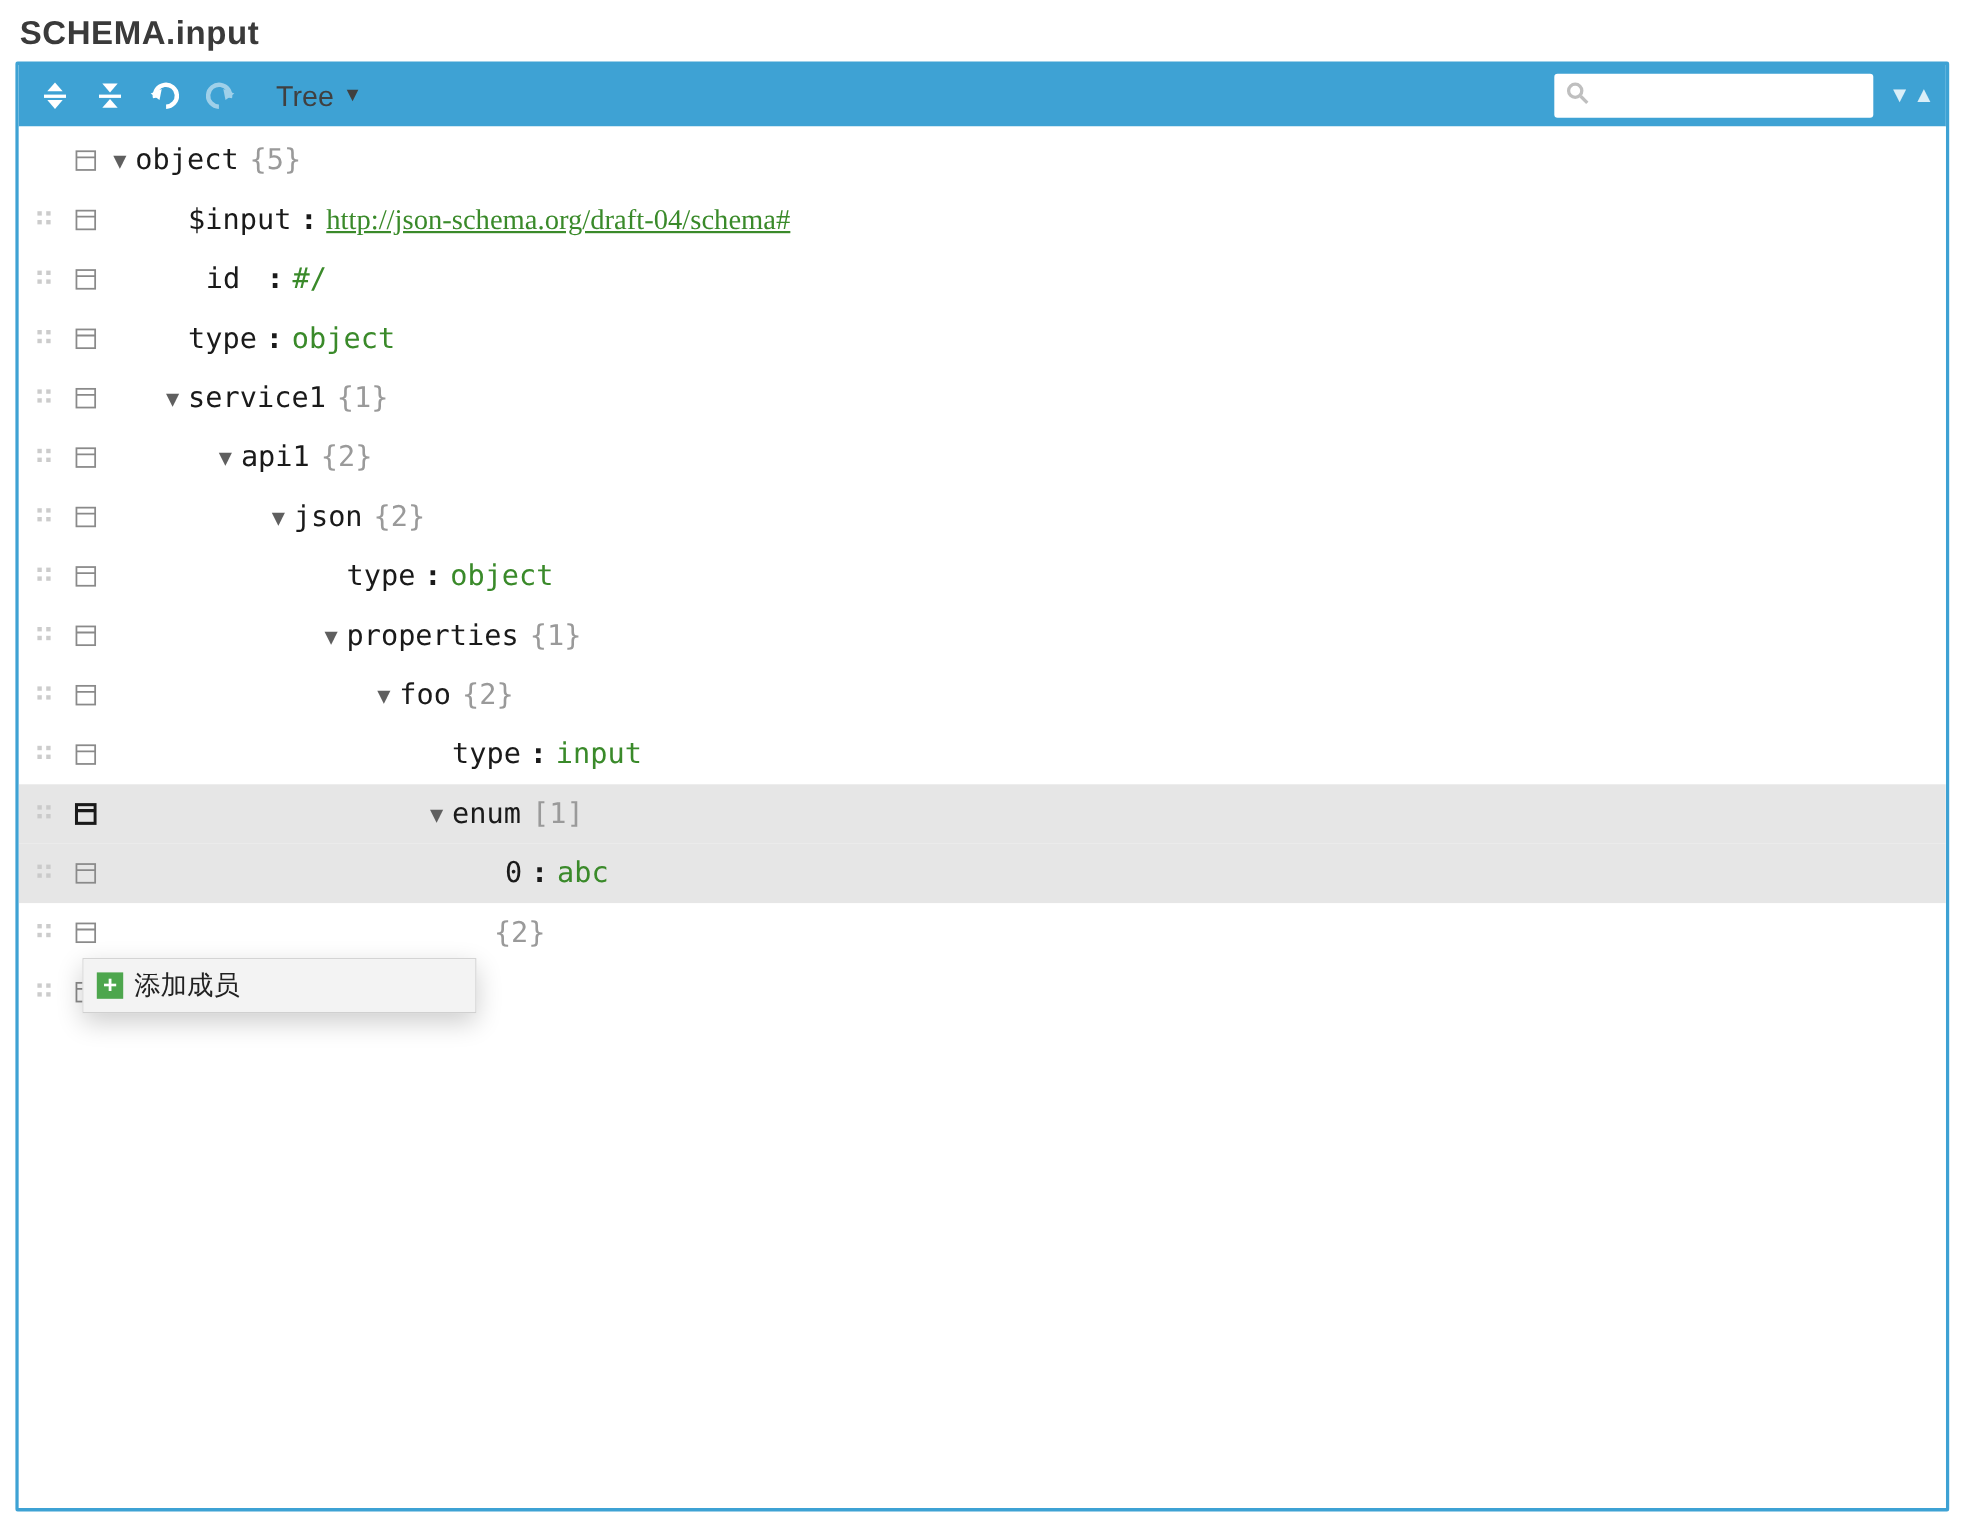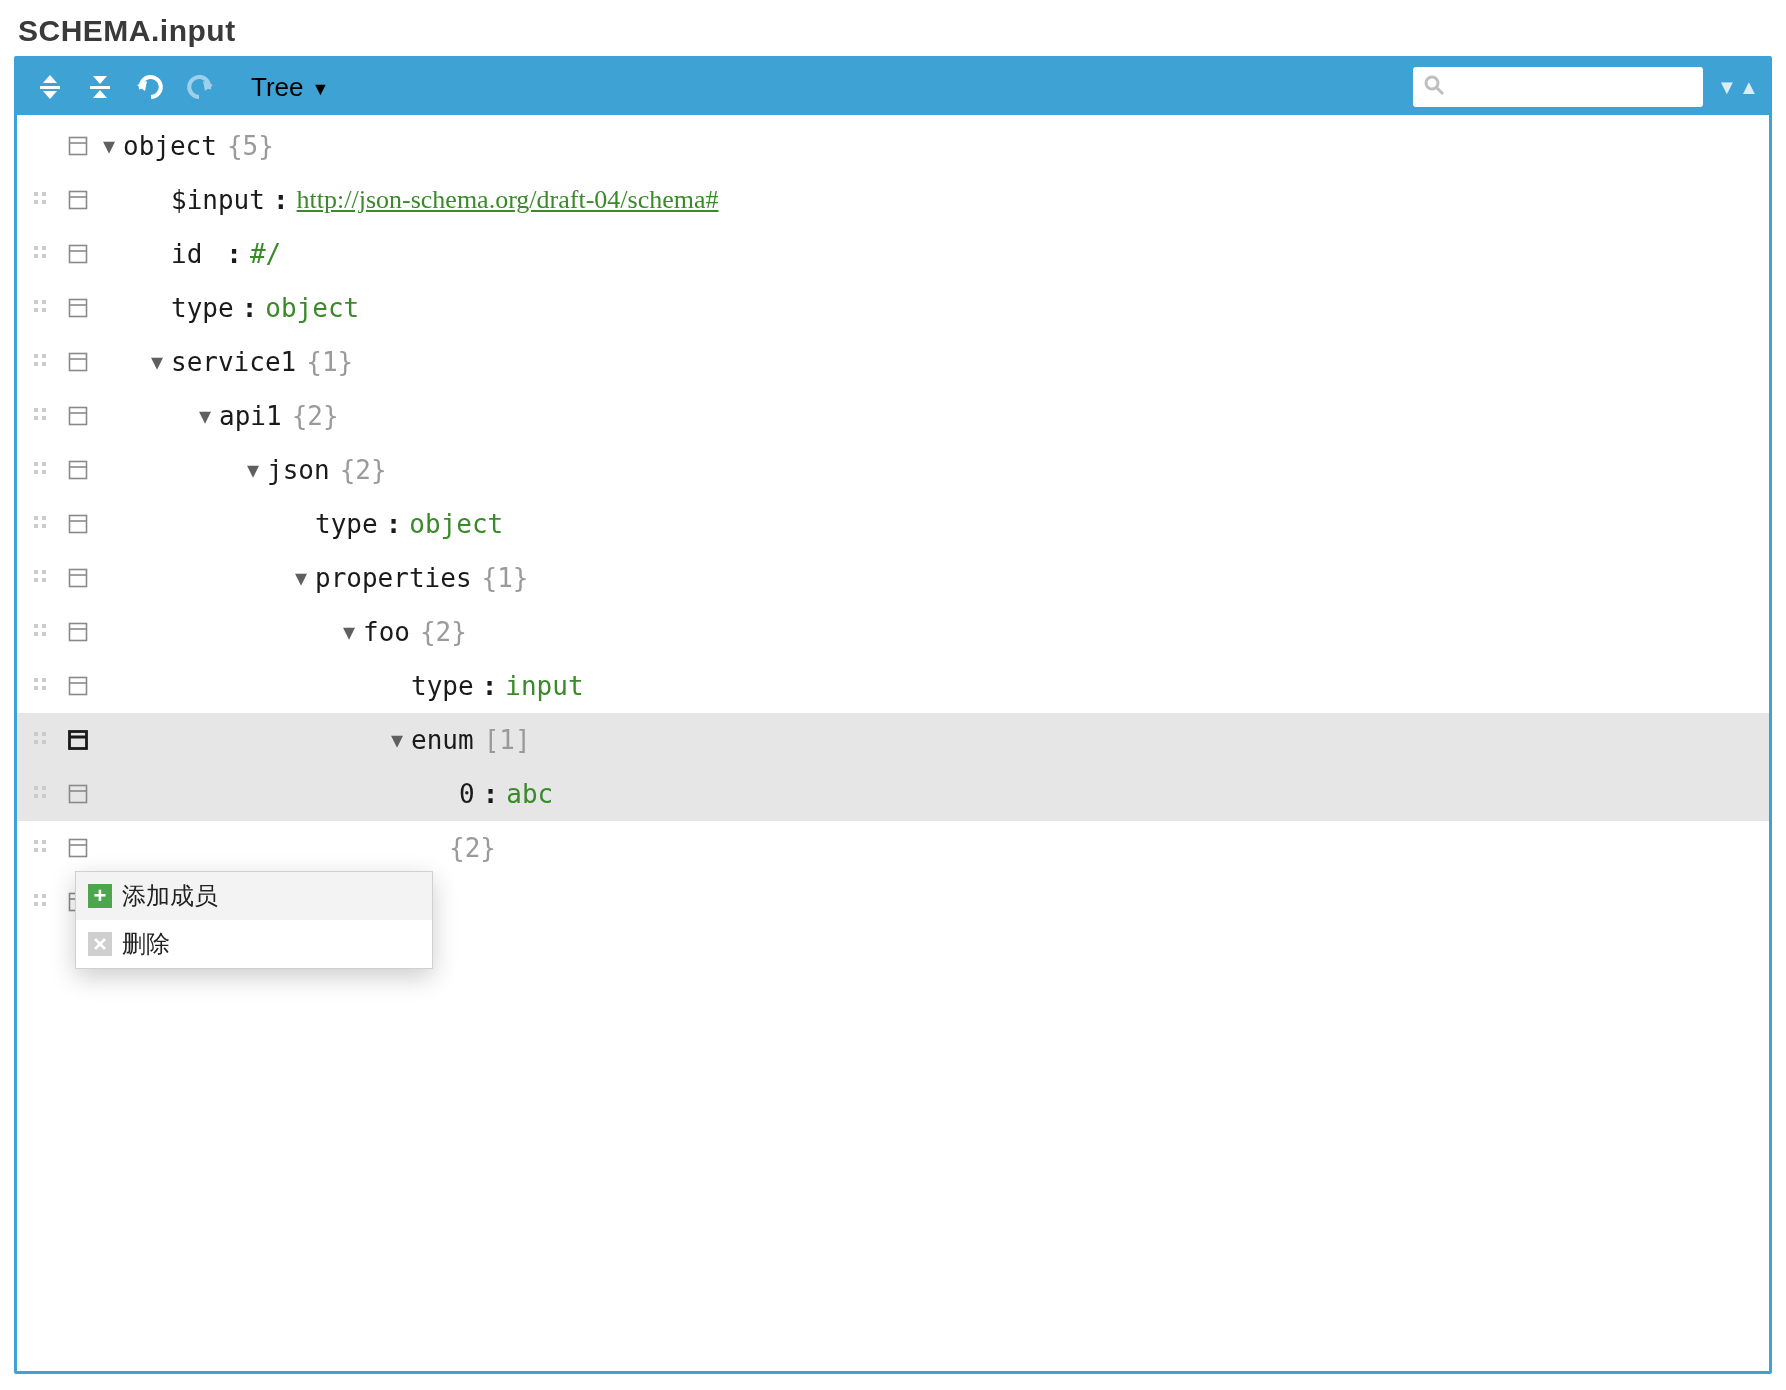--- a/index.html
+++ b/index.html
@@ -37,23 +37,22 @@
   }
   .tool-btn {
     width:46px; height:46px;
     display:flex; align-items:center; justify-content:center;
     border-radius:3px;
   }
   .tool-btn svg { display:block; }
   .mode-dropdown {
     margin-left: 16px;
     font-size: 26px;
-    color:#000000;
-    display:flex;
-    align-items:center;
+    color:#404040;
+    display:flex;
     gap:8px;
     padding: 4px 8px;
   }
   .mode-dropdown .chev { font-size:18px; margin-top:4px; }
   .toolbar-spacer { flex:1; }
   .search-wrap {
     position:relative;
     display:flex;
     align-items:center;
   }
@@ -277,21 +276,21 @@
           </svg>
         </span>
         <span class="menu-btn">
           <svg width="20" height="20" viewBox="0 0 20 20">
             <rect x="1.5" y="1.5" width="17" height="17" fill="none" stroke="#8a8a8a" stroke-width="1.6"></rect>
             <line x1="1.5" y1="7" x2="18.5" y2="7" stroke="#8a8a8a" stroke-width="1.6"></line>
           </svg>
         </span>
         <span class="indent" style="width: 48px;"></span>
         <span class="caret hidden">▼</span>
-        <span class="key" style="padding-right: 16px;">id</span>
+        <span class="key" style="padding-right: 16px; margin-left: 16px;">id</span>
         <span class="sep">:</span>
         <span class="val-green">#/</span>
       </div>
       <div class="row">
         <span class="drag-handle">
           <svg width="18" height="18" viewBox="0 0 18 18">
             <rect x="1" y="1" width="4" height="4" fill="#c7c7c7"></rect>
             <rect x="9" y="1" width="4" height="4" fill="#c7c7c7"></rect>
             <rect x="1" y="9" width="4" height="4" fill="#c7c7c7"></rect>
             <rect x="9" y="9" width="4" height="4" fill="#c7c7c7"></rect>
@@ -527,24 +526,15 @@
           </svg>
         </span>
         <span class="indent" style="width: 96px;"></span>
         <span class="caret hidden">▼</span>
       </div>
       <div class="ctx-menu" id="ctx-menu">
         <div class="ctx-item hover">
           <span class="ctx-icon plus">+</span>
           <span>添加成员</span>
         </div>
-        <div class="ctx-item">
-          <span class="ctx-icon grey">
-            <svg width="14" height="14" viewBox="0 0 14 14">
-              <line x1="2" y1="2" x2="12" y2="12" stroke="#fff" stroke-width="2.5"></line>
-              <line x1="12" y1="2" x2="2" y2="12" stroke="#fff" stroke-width="2.5"></line>
-            </svg>
-          </span>
-          <span>删除</span>
-        </div>
       </div>
   </div>
 </div>
 
 </body></html>

